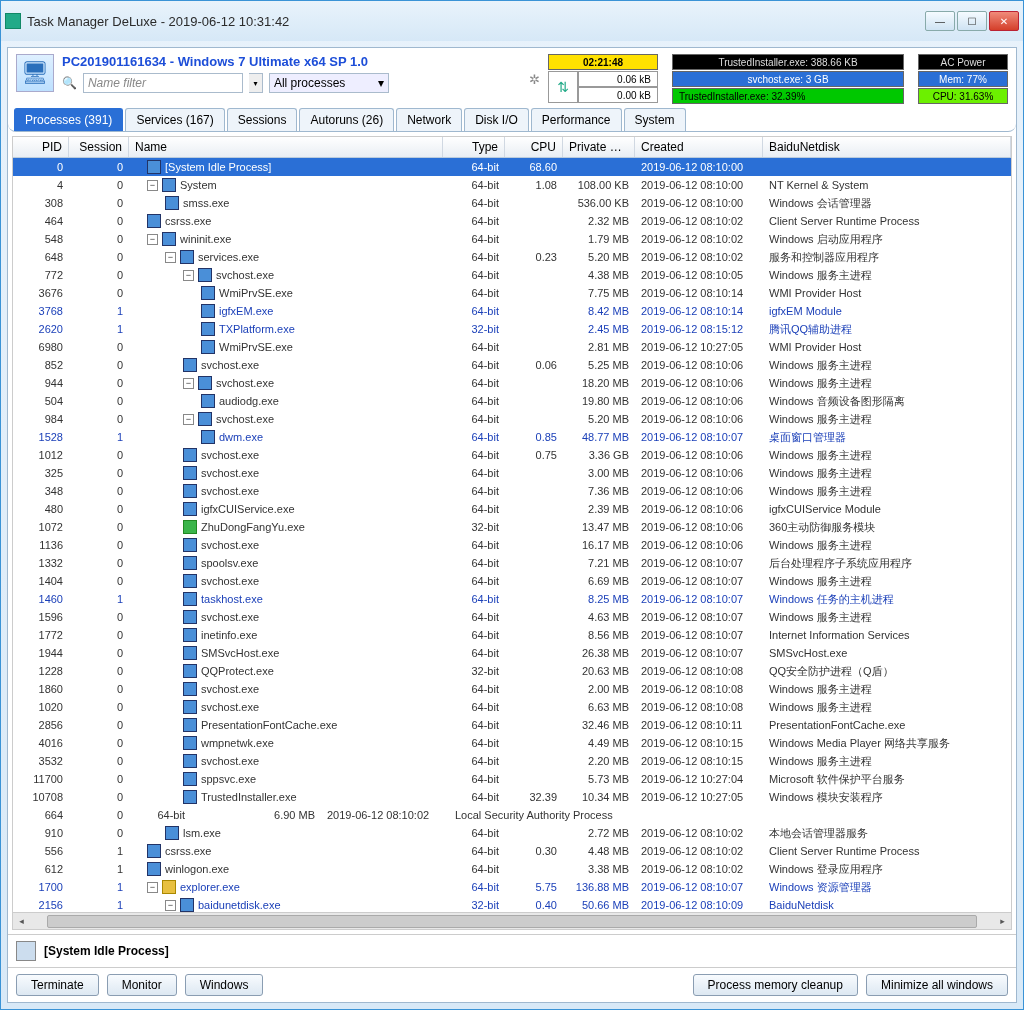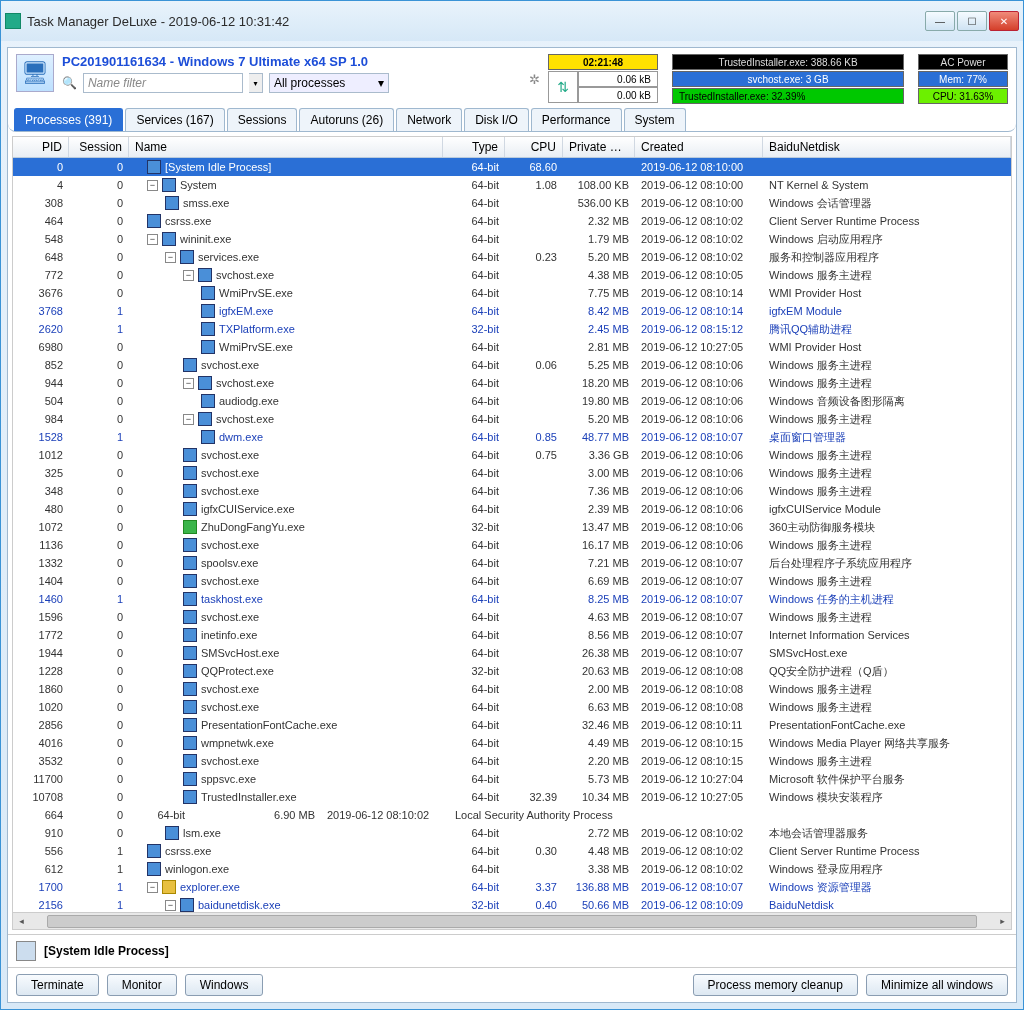--- a/index.html
+++ b/index.html
@@ -679,21 +679,21 @@
           </div>
           <div class="row hl">
             <div class="c c-pid">1700</div>
             <div class="c c-ses">1</div>
             <div class="c c-name" style="padding-left:18px;">
               <span class="tree-exp">−</span>
               <span class="pico y"></span>
               <span>explorer.exe</span>
             </div>
             <div class="c c-type">64-bit</div>
-            <div class="c c-cpu">3.37</div>
+            <div class="c c-cpu">5.75</div>
             <div class="c c-mem">136.88 MB</div>
             <div class="c c-created">2019-06-12 08:10:07</div>
             <div class="c c-desc">Windows 资源管理器</div>
           </div>
           <div class="row hl">
             <div class="c c-pid">2156</div>
             <div class="c c-ses">1</div>
             <div class="c c-name" style="padding-left:36px;">
               <span class="tree-exp">−</span>
               <span class="pico"></span>

